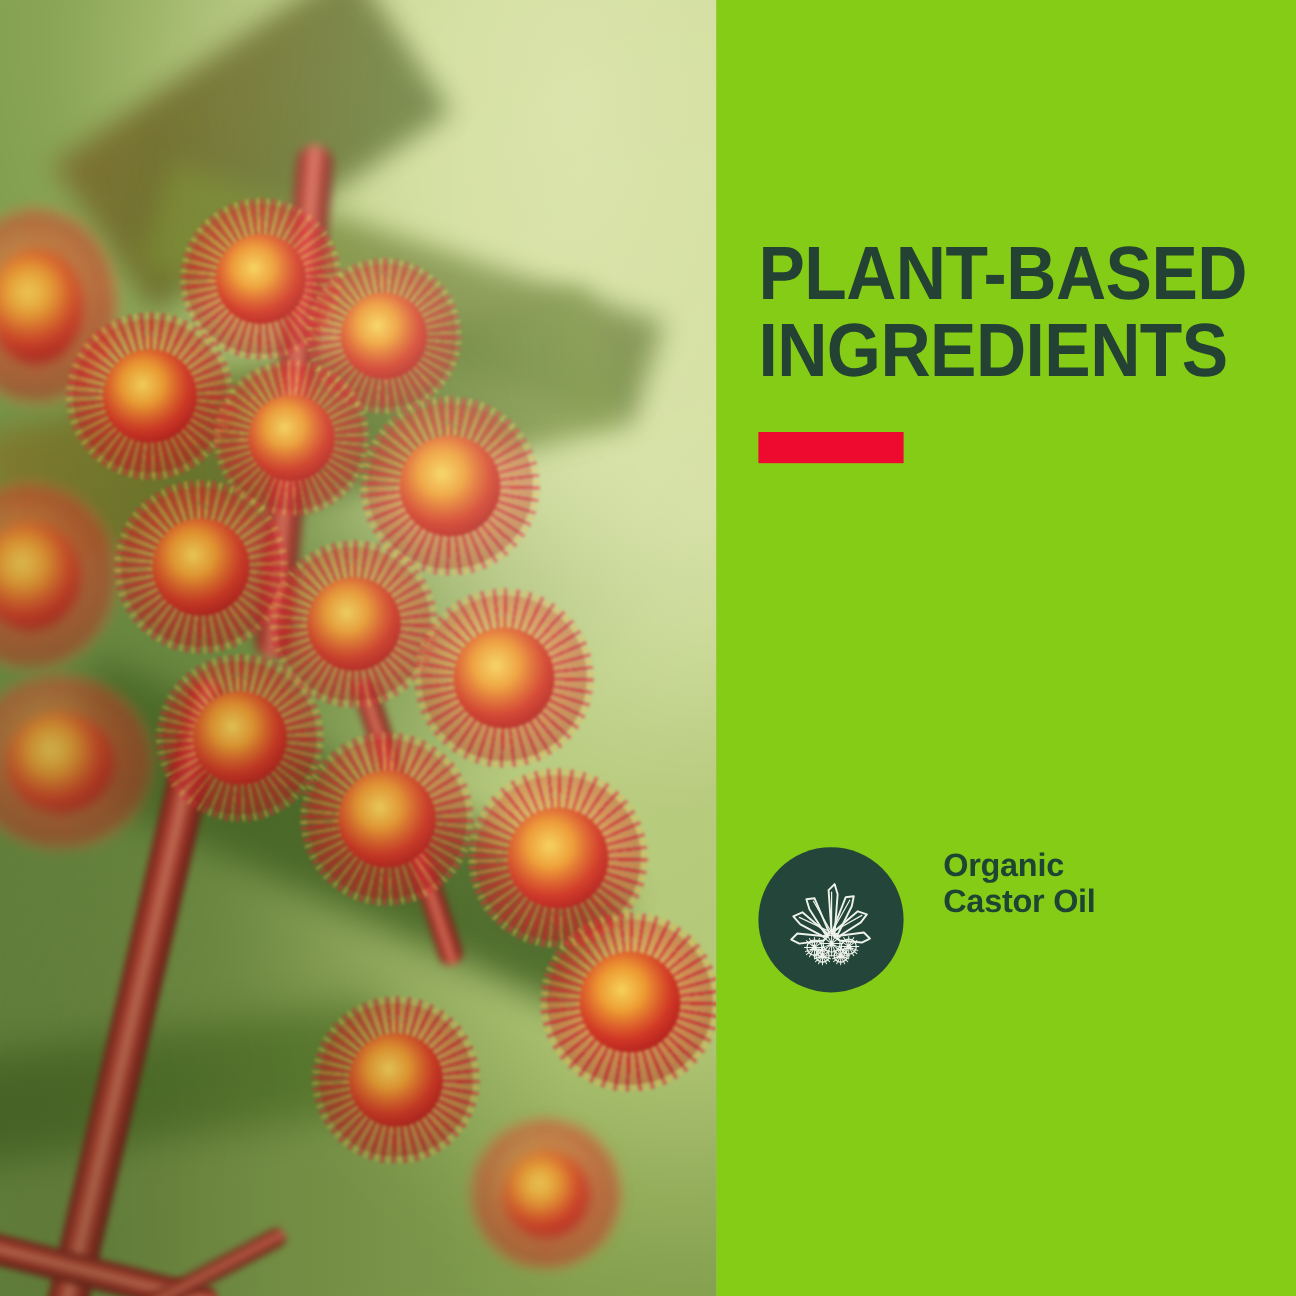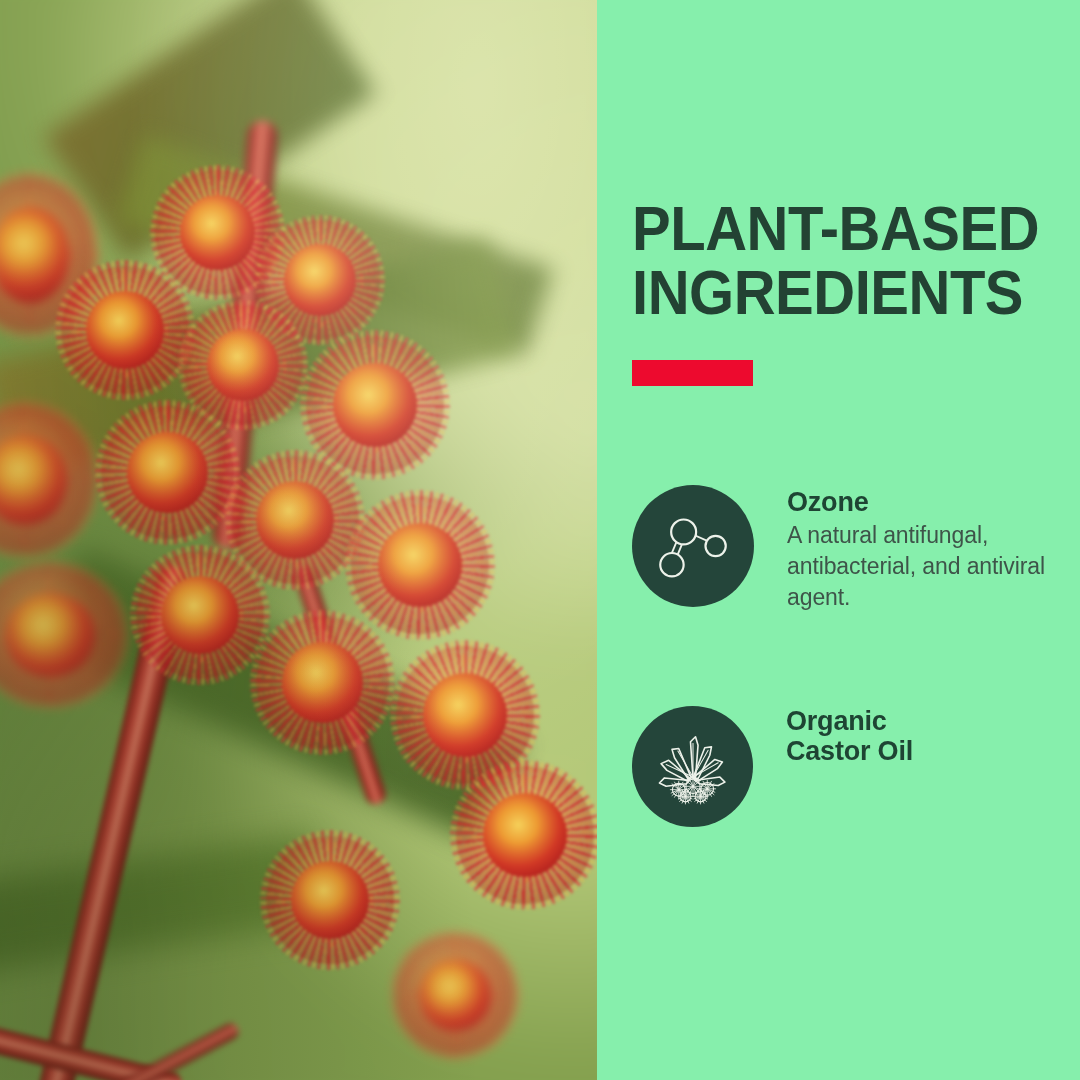--- a/index.html
+++ b/index.html
@@ -110,21 +110,21 @@
       radial-gradient(ellipse at 80% 8%, rgba(255,255,225,0.30), rgba(255,255,225,0) 52%),
       radial-gradient(ellipse at 12% 96%, rgba(30,46,16,0.28), rgba(30,46,16,0) 55%);
     pointer-events:none;
   }
 
   
   .content-panel {
     position:relative;
     flex:1 1 auto;
     height:1080px;
-    background:#86efac;
+    background:#84cc16;
     padding:0;
   }
 
   .headline {
     position:absolute;
     left:35px;
     top:196px;
     color:#234233;
     font-weight:bold;
     font-size:63px;
@@ -297,38 +297,20 @@
     <div class="photo-light"></div>
   </div>
 
   <div class="content-panel">
 
     <h1 class="headline">PLANT-BASED
 INGREDIENTS</h1>
 
     <div class="accent-bar"></div>
 
-    <div class="ingredient ing-1">
-      <div class="icon-circle">
-        <svg width="78" height="78" viewBox="0 0 100 100">
-
-          <line x1="45" y1="33" x2="74" y2="46" stroke="#EDF2EA" stroke-width="2.4"></line>
-
-          <line x1="30" y1="42" x2="20" y2="66" stroke="#EDF2EA" stroke-width="2.4"></line>
-          <line x1="37" y1="45" x2="27" y2="69" stroke="#EDF2EA" stroke-width="2.4"></line>
-          <circle cx="38" cy="32" r="16" fill="#24453A" stroke="#EDF2EA" stroke-width="2.8"></circle>
-          <circle cx="79" cy="50" r="13" fill="#24453A" stroke="#EDF2EA" stroke-width="2.8"></circle>
-          <circle cx="23" cy="74" r="15" fill="#24453A" stroke="#EDF2EA" stroke-width="2.8"></circle>
-        </svg>
-      </div>
-      <div class="ing-text">
-        <div class="ing-title">Ozone</div>
-        <div class="ing-desc">A natural antifungal, antibacterial, and antiviral agent.</div>
-      </div>
-    </div>
 
     <div class="ingredient ing-2">
       <div class="icon-circle sm">
         <svg width="84" height="84" viewBox="0 0 100 100">
           <g fill="none" stroke="#EDF2EA" stroke-width="1.9" stroke-linejoin="round" stroke-linecap="round">
 
             <path d="M50 63 L47 20 L53 14 L56 24 L53 63 Z"></path>
             <path d="M50 63 L64 27 L72 26 L70 36 L56 64 Z"></path>
             <path d="M50 63 L76 41 L85 44 L79 52 L57 66 Z"></path>
             <path d="M52 66 L82 62 L88 68 L80 72 L58 70 Z"></path>

